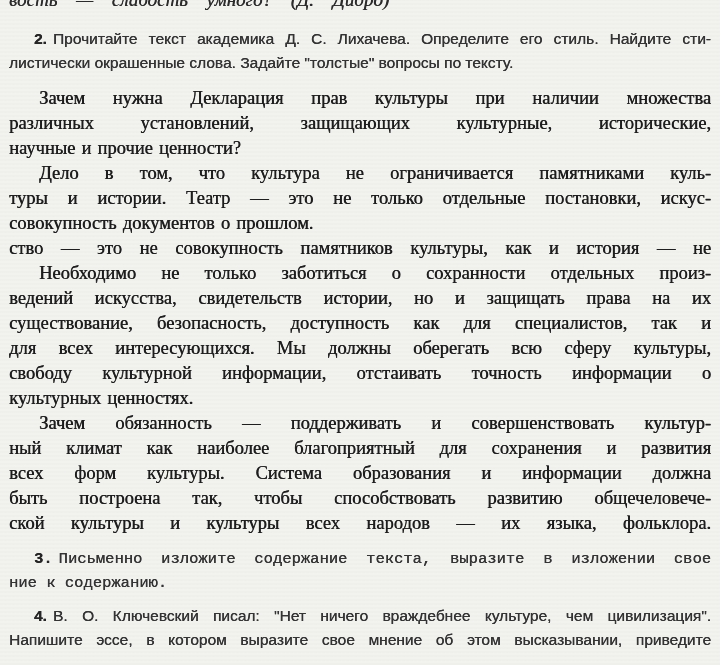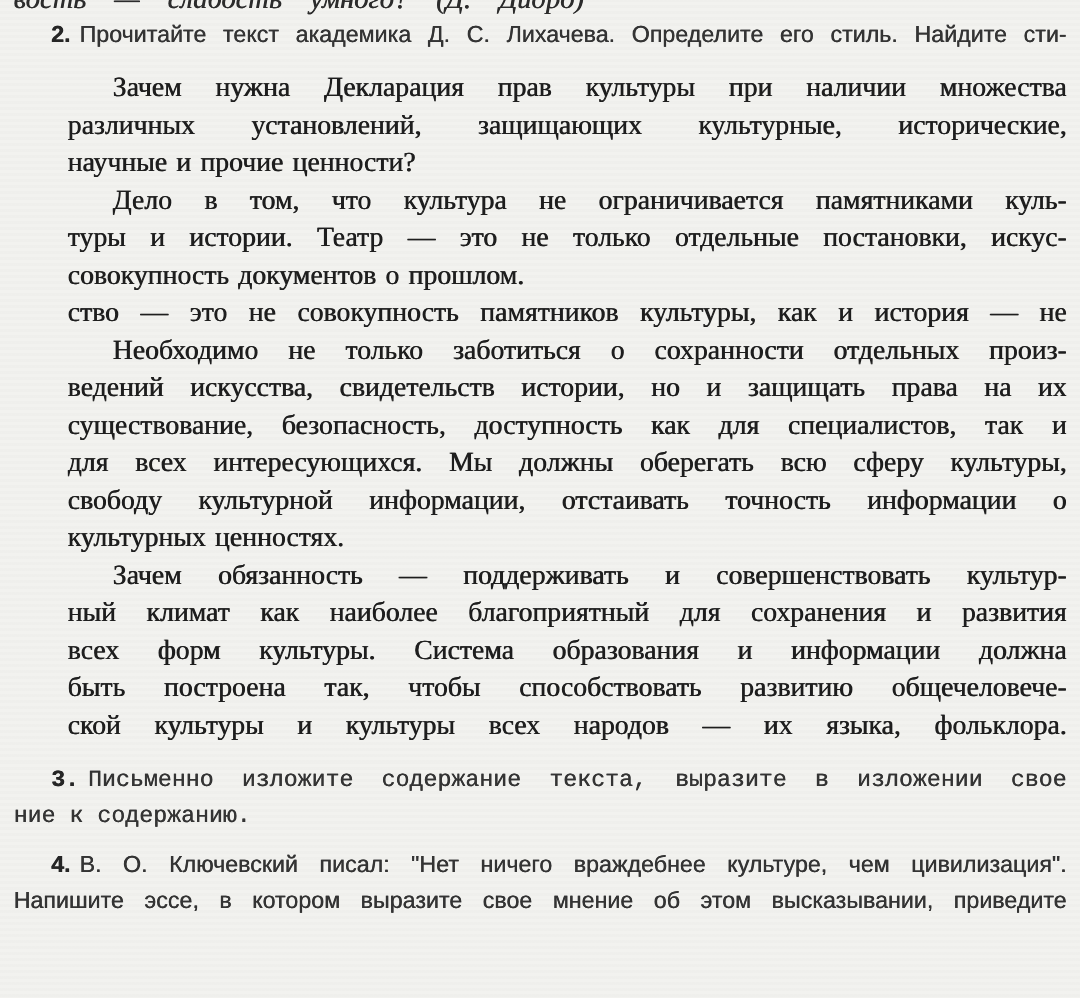--- a/index.html
+++ b/index.html
@@ -50,59 +50,59 @@
     text-align: justify;
     text-align-last: justify;
   }
   .task .tline.no-stretch { text-align-last: left; }
   .task .tfirst { padding-left: 25px; }
   .task .num {
     font-weight: bold;
     color: #262626;
     margin-right: 6px;
   }
-  #task-2 { }
+  #task-2 { margin-top: 15px; }
   #task-3 { margin-top: 11px; font-family: Liberation Mono, monospace; }
   #task-4 { margin-top: 9px; }
   
   .passage {
     margin-top: 11px;
     font-family: "Liberation Serif", serif;
     font-size: 18.5px;
     line-height: 25px;
     color: #1e1e1e;
     text-shadow: 0.4px 0 0 currentColor;
     word-spacing: 1.5px;
   }
   .pline {
     height: 25px;
     overflow: hidden;
     text-align: justify;
     text-align-last: justify;
-    margin-left: 36px;
   }
   .pline.no-stretch { text-align-last: left; }
   .pline.pfirst { padding-left: 30px; }
   .attribution { word-spacing: 2px; }
   .attribution .ital { font-style: italic; }
 </style>
 </head>
 <body>
 
 <div class="page">
 
   <div class="clipline">
     <div class="clipinner">
       <span>вость — слабость умного?</span>
       <span>(Д. Дидро)</span>
     </div>
   </div>
 
   <div class="task" id="task-2">
       <div class="tline tfirst"><span class="num">2.</span>Прочитайте текст академика Д. С. Лихачева. Определите его стиль. Найдите сти-</div>
+      <div class="tline no-stretch">листически окрашенные слова. Задайте "толстые" вопросы по тексту.</div>
     </div>
 
   <div class="passage">
     <div id="paragraphs">
         <div>
           <div class="pline pfirst">Зачем нужна Декларация прав культуры при наличии множества</div>
           <div class="pline">различных установлений, защищающих культурные, исторические,</div>
           <div class="pline no-stretch">научные и прочие ценности?</div>
         </div>
         <div>

